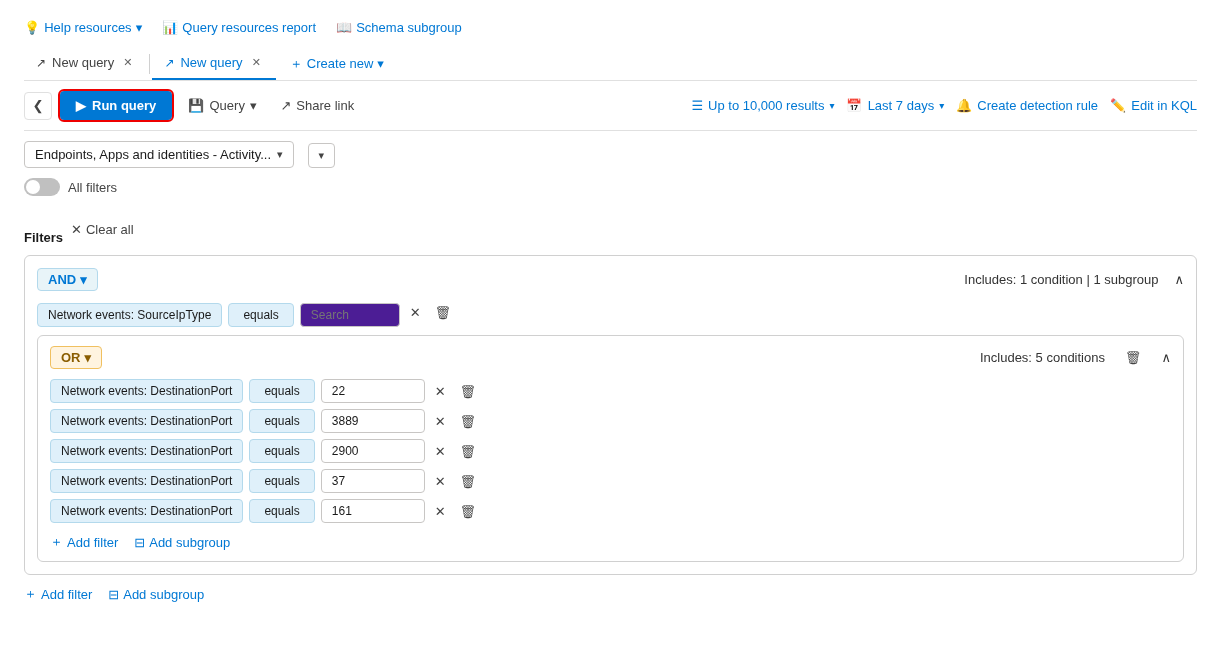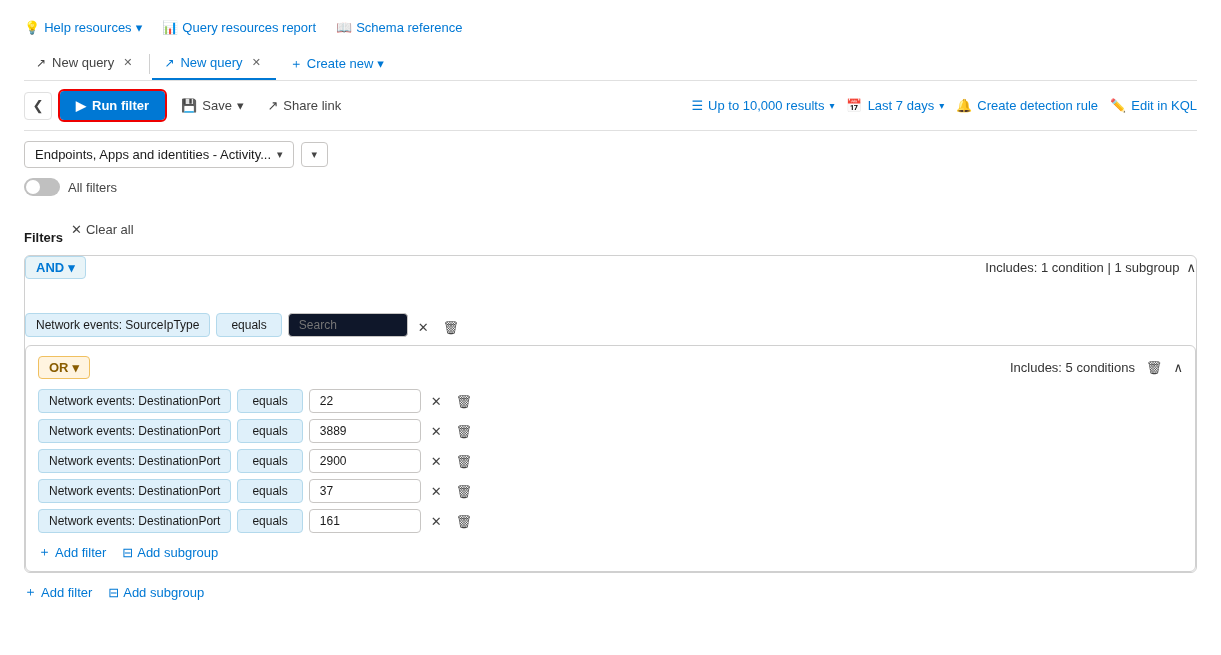--- a/index.html
+++ b/index.html
@@ -24,50 +24,50 @@
     
     .collapse-btn { width: 28px; height: 28px; display: flex; align-items: center; justify-content: center; border: 1px solid #e0e0e0; border-radius: 4px; cursor: pointer; color: #444; background: #fff; }
     
     .run-query-btn { display: flex; align-items: center; gap: 6px; background: #0078d4; color: #fff; border: none; padding: 7px 16px; border-radius: 4px; cursor: pointer; font-size: 13px; font-weight: 600; outline: 2px solid #e00; }
     
     .save-btn, .share-btn { display: flex; align-items: center; gap: 5px; color: #444; background: none; border: none; cursor: pointer; font-size: 13px; padding: 6px 8px; }
     
     .toolbar-right-item { display: flex; align-items: center; gap: 5px; color: #0078d4; cursor: pointer; font-size: 13px; }
     .toolbar-right-item .chevron { font-size: 10px; }
     
-    .filter-bar { display: flex; align-items: center; gap: 7px; padding: 10px 0; }
+    .filter-bar { display: flex; align-items: flex-end; gap: 14px; padding: 10px 0; }
     .toggle-switch { width: 36px; height: 18px; background: #c0c0c0; border-radius: 9px; position: relative; cursor: pointer; margin-right: 8px; }
     .toggle-knob { width: 14px; height: 14px; background: #fff; border-radius: 50%; position: absolute; top: 2px; left: 2px; }
     
     .dropdown-select { display: flex; align-items: center; gap: 6px; border: 1px solid #c8c6c4; border-radius: 4px; padding: 5px 10px; cursor: pointer; background: #fff; font-size: 13px; color: #1a1a1a; }
     .dropdown-select .chevron { color: #444; font-size: 11px; }
     
     .filters-section { padding: 8px 0; }
     .filters-header { display: flex; align-items: center; gap: 8px; margin-bottom: 10px; font-size: 13px; }
     .clear-all { display: flex; align-items: center; gap: 4px; color: #444; cursor: pointer; }
     .filters-label { font-weight: 600; margin-top: 16px; }
     
-    .filter-group { border: 1px solid #d0d0d0; border-radius: 6px; margin-bottom: 8px; background: #fff; }
+    .filter-group { border: 1px solid #d0d0d0; border-radius: 6px; padding: 12px; margin-bottom: 8px; background: #fff; }
     
     .and-header { display: flex; align-items: center; justify-content: space-between; margin-bottom: 12px; }
     .and-badge { display: flex; align-items: center; gap: 4px; background: #e8f4f8; border: 1px solid #b3d9ec; border-radius: 4px; padding: 3px 10px; font-size: 13px; font-weight: 600; color: #0078d4; cursor: pointer; }
-    .includes-info { display: flex; align-items: center; gap: 7px; font-size: 13px; color: #333; }
-    
-    .condition-row { display: flex; align-items: flex-end; gap: 6px; margin-bottom: 6px; }
+    .includes-info { display: flex; align-items: center; gap: 16px; font-size: 13px; color: #333; }
+    
+    .condition-row { display: flex; align-items: flex-start; gap: 6px; margin-bottom: 6px; }
     .field-tag { background: #dff0fa; border: 1px solid #b3d9ec; border-radius: 4px; padding: 4px 10px; font-size: 12px; color: #1a1a1a; white-space: nowrap; }
     .operator-tag { background: #dff0fa; border: 1px solid #b3d9ec; border-radius: 4px; padding: 4px 14px; font-size: 12px; color: #1a1a1a; }
-    .value-input { border: 1px solid #c8c6c4; border-radius: 4px; padding: 4px 10px; font-size: 12px; color: #999; width: 120px; background: #0f172a; margin-top: 22px; }
+    .value-input { border: 1px solid #c8c6c4; border-radius: 4px; padding: 4px 10px; font-size: 12px; color: #999; width: 100px; background: #4c1d95; }
     .icon-btn { background: none; border: none; cursor: pointer; color: #444; padding: 2px 4px; font-size: 13px; }
     
     .subgroup { border: 1px solid #d0d0d0; border-radius: 6px; padding: 10px 12px; margin-top: 8px; background: #fff; }
     .or-header { display: flex; align-items: center; justify-content: space-between; margin-bottom: 10px; }
     .or-badge { display: flex; align-items: flex-end; gap: 4px; background: #fff4e0; border: 1px solid #f0c060; border-radius: 4px; padding: 3px 10px; font-size: 13px; font-weight: 600; color: #8a5d00; cursor: pointer; }
     
     .port-row { display: flex; align-items: center; gap: 6px; margin-bottom: 6px; }
-    .port-value { border: 1px solid #c8c6c4; border-radius: 4px; padding: 4px 10px; font-size: 12px; color: #1a1a1a; width: 112px; background: #fff; }
+    .port-value { border: 1px solid #c8c6c4; border-radius: 4px; padding: 4px 10px; font-size: 12px; color: #1a1a1a; width: 104px; background: #fff; }
     
     .add-filter-row { display: flex; align-items: center; gap: 16px; margin-top: 10px; }
     .add-link { display: flex; align-items: center; gap: 4px; color: #0078d4; cursor: pointer; font-size: 13px; }
     
     .main-content { position: relative; }
   </style>
 </head>
 <body>
 
 <div class="page-container">
@@ -78,21 +78,21 @@
         <span>💡</span>
         <span>Help resources</span>
         <span>▾</span>
       </a>
       <a>
         <span>📊</span>
         <span>Query resources report</span>
       </a>
       <a>
         <span>📖</span>
-        <span>Schema reference</span>
+        <span>Schema subgroup</span>
       </a>
     </div>
   </div>
 
   <div class="tabs-bar">
     <div class="tab">
       <span style="font-size:12px;">↗</span>
       <span>New query</span>
       <span class="tab-close">✕</span>
     </div>
@@ -109,26 +109,26 @@
     </div>
   </div>
 
   <div class="main-content">
 
     <div class="toolbar">
       <button class="collapse-btn">❮</button>
 
       <button class="run-query-btn">
         <span>▶</span>
-        <span>Run filter</span>
+        <span>Run query</span>
       </button>
 
       <button class="save-btn">
         <span>💾</span>
-        <span>Save</span>
+        <span>Query</span>
         <span>▾</span>
       </button>
 
       <button class="share-btn">
         <span>↗</span>
         <span>Share link</span>
       </button>
 
       <div class="toolbar-right">
         <div class="toolbar-right-item">

